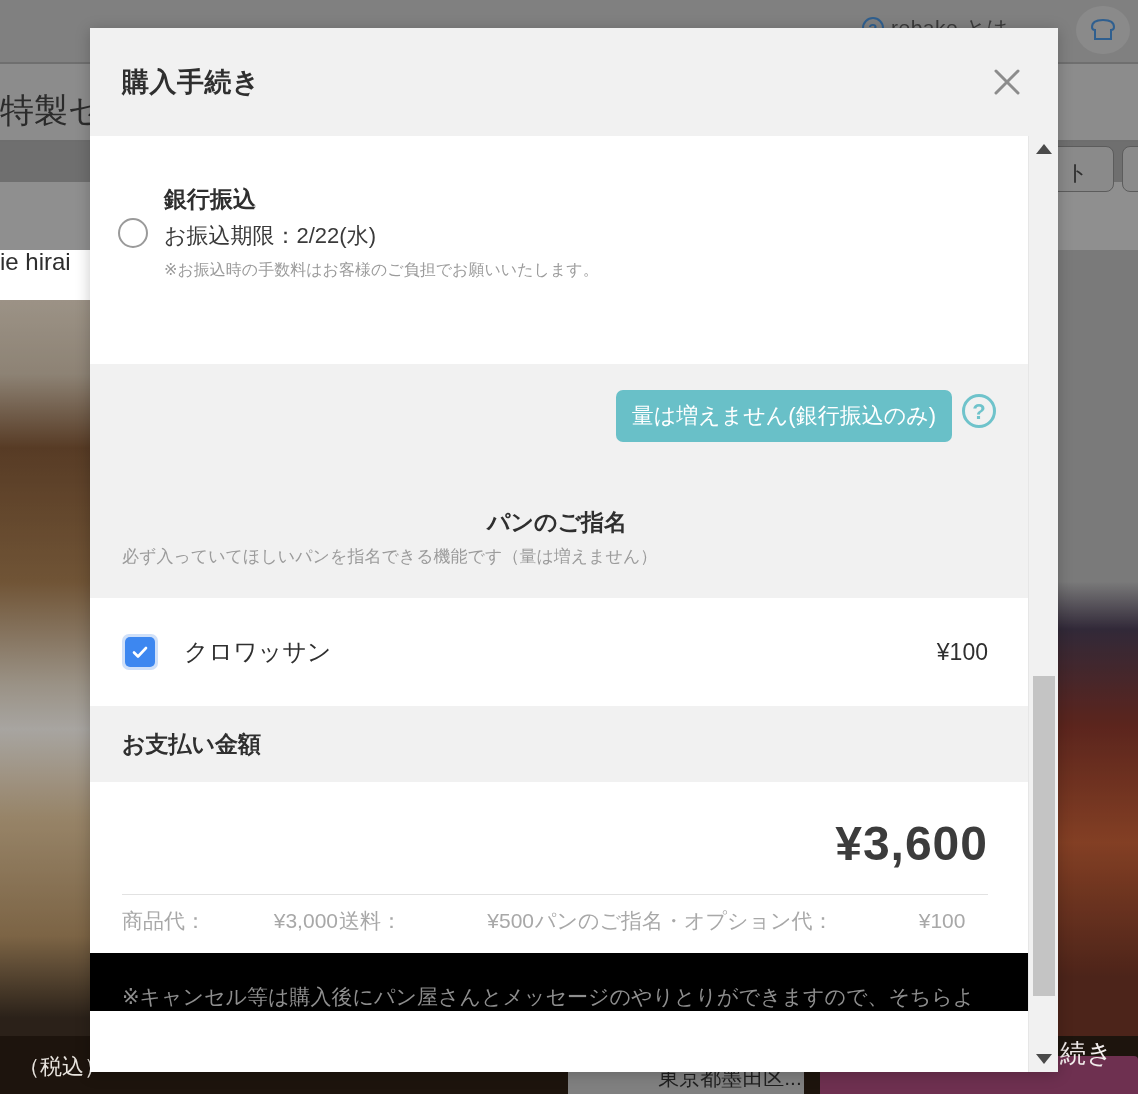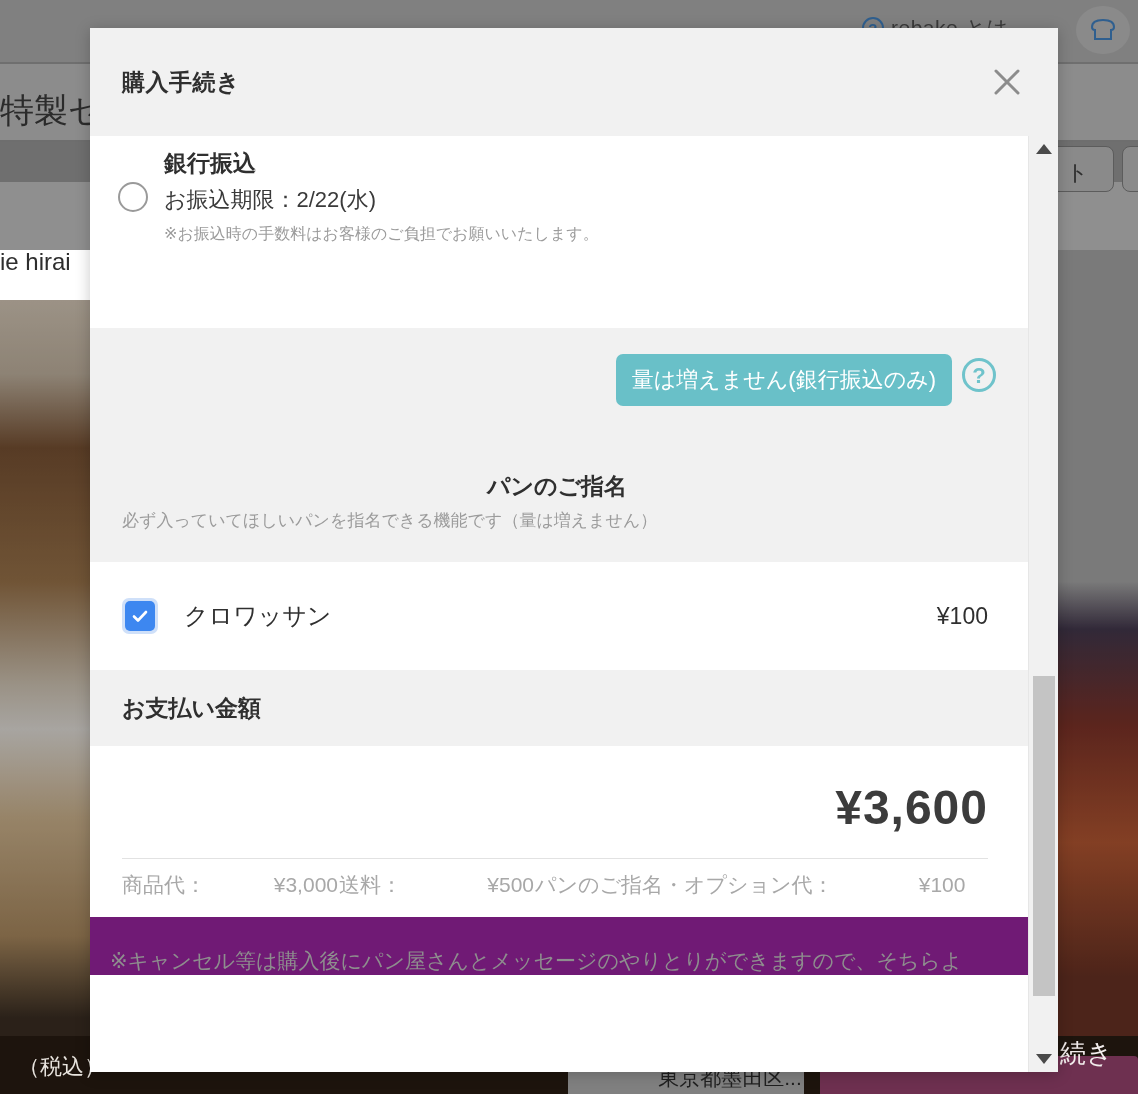--- a/index.html
+++ b/index.html
@@ -123,39 +123,39 @@
     box-shadow: 0 2px 14px rgba(0,0,0,.22);
     display: flex; flex-direction: column;
     overflow: hidden;
   }
   .modal-header {
     height: 108px; background: #f1f1f1; flex: 0 0 108px;
     display: flex; align-items: center; padding: 0 34px 0 32px;
     position: relative;
   }
   .modal-title {
-    font-size: 23px; font-weight: bold; color: #2f2f2f; letter-spacing: .5px;
+    font-size: 27px; font-weight: bold; color: #2f2f2f; letter-spacing: .5px;
   }
   .modal-close {
     position: absolute; right: 30px; top: 50%; transform: translateY(-50%);
     width: 42px; height: 42px; cursor: pointer;
   }
   .modal-close svg { width: 42px; height: 42px; display: block; }
 
   .modal-body-wrap {
     flex: 1 1 auto; position: relative; display: flex; min-height: 0;
   }
   .modal-body {
     flex: 1 1 auto; overflow: hidden; background: #ffffff;
     position: relative;
   }
 
   
   .pay-block {
-    background: #ffffff; padding: 8px 0 0 0; height: 192px;
+    background: #ffffff; padding: 8px 0 0 0; height: 192px; margin-top: 36px;
   }
   .pay-row { display: flex; padding: 0 36px 0 28px; }
   .pay-radio {
     width: 30px; height: 30px; border-radius: 50%;
     border: 2px solid #9a9a9a; background: #fff;
     flex: 0 0 30px; margin-top: 38px; margin-right: 16px; cursor: pointer;
   }
   .pay-texts { padding-top: 0; }
   .pay-title { font-size: 23px; font-weight: bold; color: #2f2f2f; line-height: 38px; }
   .pay-deadline { font-size: 22px; color: #3a3a3a; line-height: 36px; }
@@ -210,21 +210,21 @@
   }
   .total-sep { height: 1px; background: #e2e2e2; margin: 14px 0 12px 0; }
   .breakdown { display: flex; gap: 1px; }
   .bd-line {
     display: flex; justify-content: flex-end; align-items: baseline;
     font-size: 21px; color: #a8a8a8;
   }
   .bd-label { text-align: right; }
   .bd-value { width: 132px; text-align: right; }
 
-  .footer-note-block { background: #701a75; padding: 30px 36px 0 20px; }
+  .footer-note-block { background: #000000; padding: 30px 36px 0 32px; }
   .footer-note {
     font-size: 21px; color: #8e8e8e; white-space: nowrap; overflow: hidden;
   }
 
   
   .scrollbar {
     flex: 0 0 30px; width: 30px; background: #f1f1f1;
     position: relative; border-left: 1px solid #e6e6e6;
   }
   .sb-arrow {

